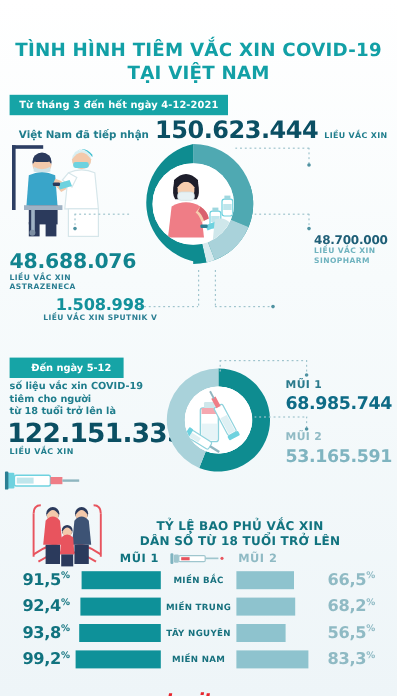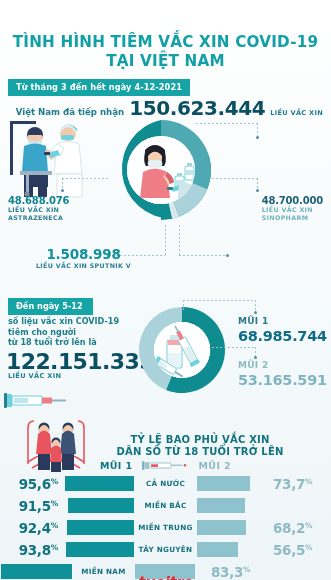--- a/index.html
+++ b/index.html
@@ -76,21 +76,21 @@
   
   .callout { position: absolute; white-space: nowrap; }
   .co-num { font-weight: bold; letter-spacing: -0.2px; }
   .co-lbl { font-size: 6.3px; font-weight: bold; letter-spacing: .35px; line-height: 8px; }
 
   .co-pfizer { right: 8px; top: 64px; text-align: left; }
   .co-pfizer .co-num { color: #1fa9b0; font-size: 14.5px; }
   .co-pfizer .co-lbl { color: #2e97a8; }
 
   .co-astra { left: 8px; top: 118px; }
-  .co-astra .co-num { color: #12848f; font-size: 10px; }
+  .co-astra .co-num { color: #12848f; font-size: 17px; margin-top: 13px; }
   .co-astra .co-lbl { color: #2b7f93; }
 
   .co-sino { right: 8px; top: 118px; }
   .co-sino .co-num { color: #1f5f77; font-size: 10px; }
   .co-sino .co-lbl { color: #6fb3bf; }
 
   .co-sputnik { left: 36px; top: 169px; text-align: center; }
   .co-sputnik .co-num { color: #12919b; font-size: 13.5px; }
   .co-sputnik .co-lbl { color: #2b7f93; }
 
@@ -111,21 +111,21 @@
   .dot-end {
     position: absolute; width: 3px; height: 3px; background: #4f92a1; border-radius: 50%;
   }
 
   
   .sec2 { position: relative; height: 130px; }
   .badge2 {
     position: absolute; left: 8px; top: 6px;
     background: #16a4a6; color: #fff;
     font-size: 8.2px; font-weight: bold;
-    padding: 3px 10px 4px 8px; white-space: nowrap;
+    padding: 3px 10px 4px 18px; white-space: nowrap;
   }
   .sec2-desc {
     position: absolute; left: 8px; top: 24px;
     color: #1f7d8c; font-size: 8.1px; font-weight: bold; line-height: 10.5px;
   }
   .sec2-big {
     position: absolute; left: 6px; top: 57px;
     color: #0b4f63; font-size: 22px; font-weight: bold; letter-spacing: -0.6px;
   }
   .sec2-unit {
@@ -434,39 +434,29 @@
         <rect x="32" y="5.6" width="11" height="1.4" fill="#9fc6ce"></rect>
         <rect x="6" y="3" width="4" height="7" rx="1" fill="#9fc6ce"></rect>
         <rect x="3" y="2" width="2.5" height="9" rx="1" fill="#7fb4c0"></rect>
         <circle cx="46" cy="6.3" r="1.3" fill="#e8545e"></circle>
       </svg>
       <span class="hdr-m2">MŨI 2</span>
     </div>
 
     <div class="bars">
         <div class="bar-row">
-          <div class="pct-left">95,6<span class="pct-sym">%</span></div>
-          <div class="bar-left-zone">
-            <div class="bar-l" style="width: 69px; background: rgb(14, 145, 153);"></div>
-          </div>
-          <div class="region-name">CẢ NƯỚC</div>
-          <div class="bar-right-zone">
-            <div class="bar-r" style="width: 53px; background: rgb(142, 195, 206);"></div>
-          </div>
-          <div class="pct-right">73,7<span class="pct-sym">%</span></div>
-        </div>
-        <div class="bar-row">
           <div class="pct-left">91,5<span class="pct-sym">%</span></div>
           <div class="bar-left-zone">
             <div class="bar-l" style="width: 66px; background: rgb(14, 145, 153);"></div>
           </div>
           <div class="region-name">MIỀN BẮC</div>
           <div class="bar-right-zone">
             <div class="bar-r" style="width: 48px; background: rgb(142, 195, 206);"></div>
           </div>
+          <div class="pct-right">66,5<span class="pct-sym">%</span></div>
         </div>
         <div class="bar-row">
           <div class="pct-left">92,4<span class="pct-sym">%</span></div>
           <div class="bar-left-zone">
             <div class="bar-l" style="width: 67px; background: rgb(14, 145, 153);"></div>
           </div>
           <div class="region-name">MIỀN TRUNG</div>
           <div class="bar-right-zone">
             <div class="bar-r" style="width: 49px; background: rgb(142, 195, 206);"></div>
           </div>
@@ -477,20 +467,21 @@
           <div class="bar-left-zone">
             <div class="bar-l" style="width: 68px; background: rgb(14, 145, 153);"></div>
           </div>
           <div class="region-name">TÂY NGUYÊN</div>
           <div class="bar-right-zone">
             <div class="bar-r" style="width: 41px; background: rgb(142, 195, 206);"></div>
           </div>
           <div class="pct-right">56,5<span class="pct-sym">%</span></div>
         </div>
         <div class="bar-row">
+          <div class="pct-left">99,2<span class="pct-sym">%</span></div>
           <div class="bar-left-zone">
             <div class="bar-l" style="width: 71px; background: rgb(14, 145, 153);"></div>
           </div>
           <div class="region-name">MIỀN NAM</div>
           <div class="bar-right-zone">
             <div class="bar-r" style="width: 60px; background: rgb(142, 195, 206);"></div>
           </div>
           <div class="pct-right">83,3<span class="pct-sym">%</span></div>
         </div>
       </div>

